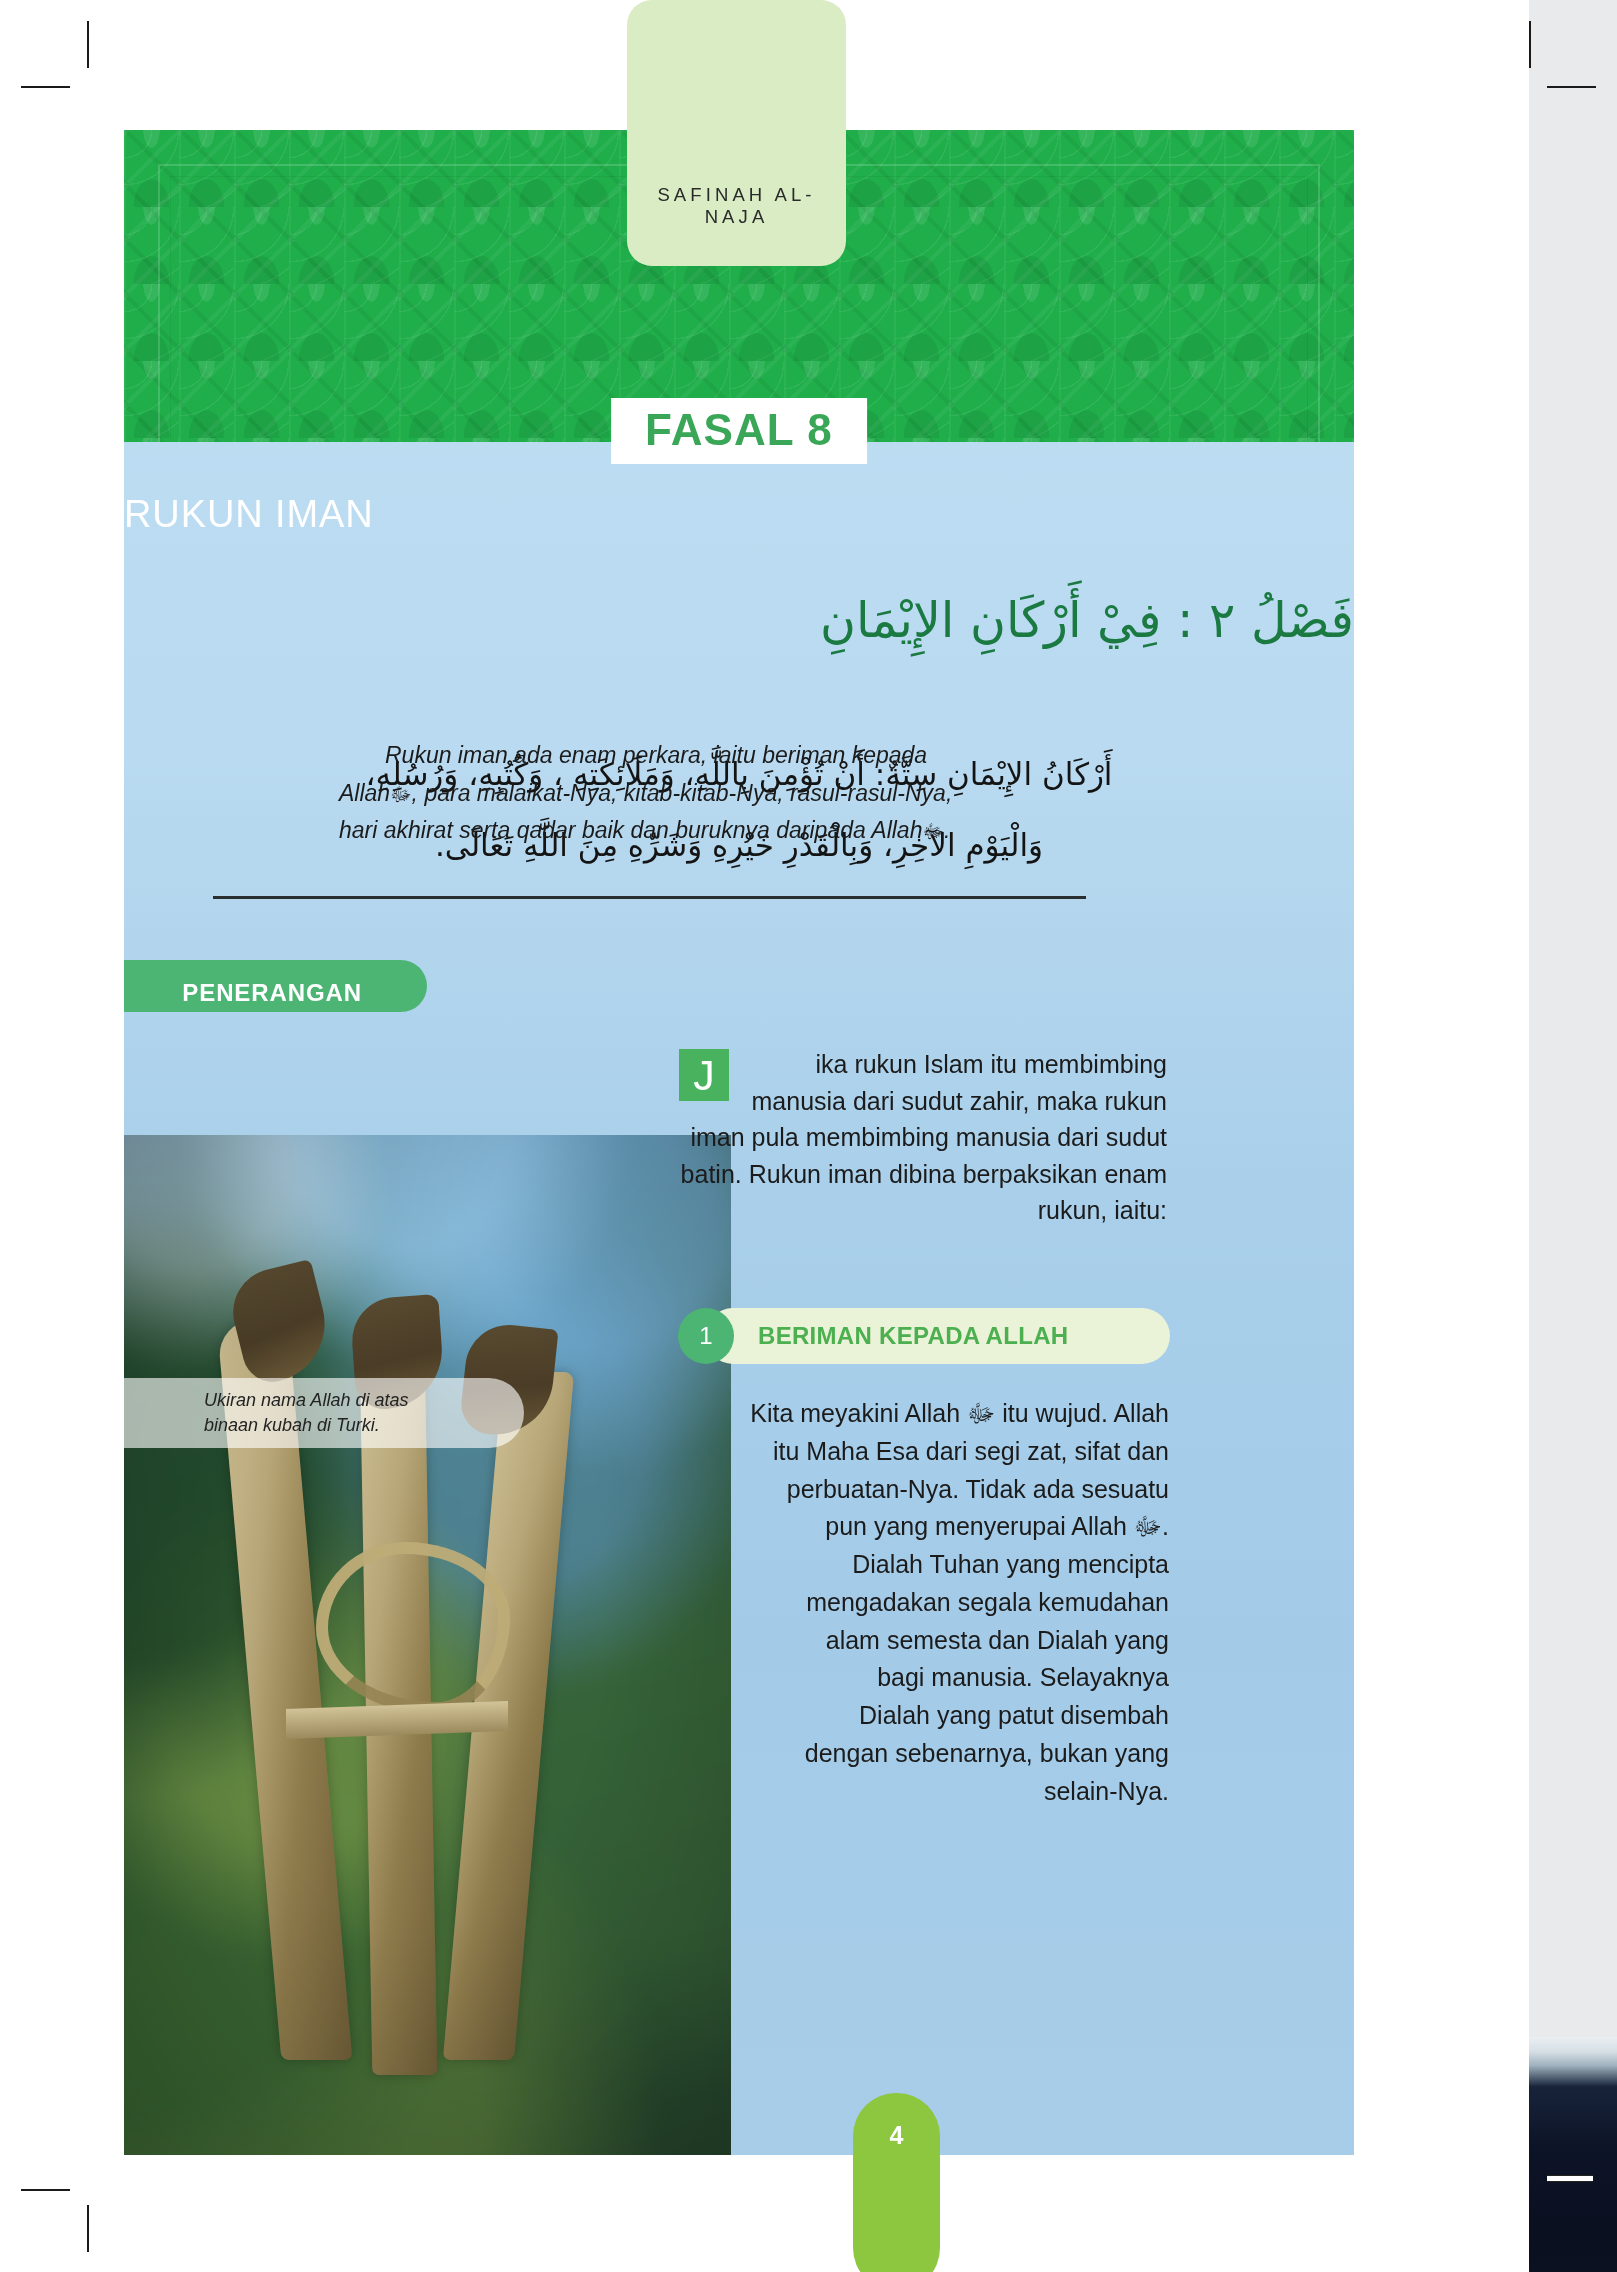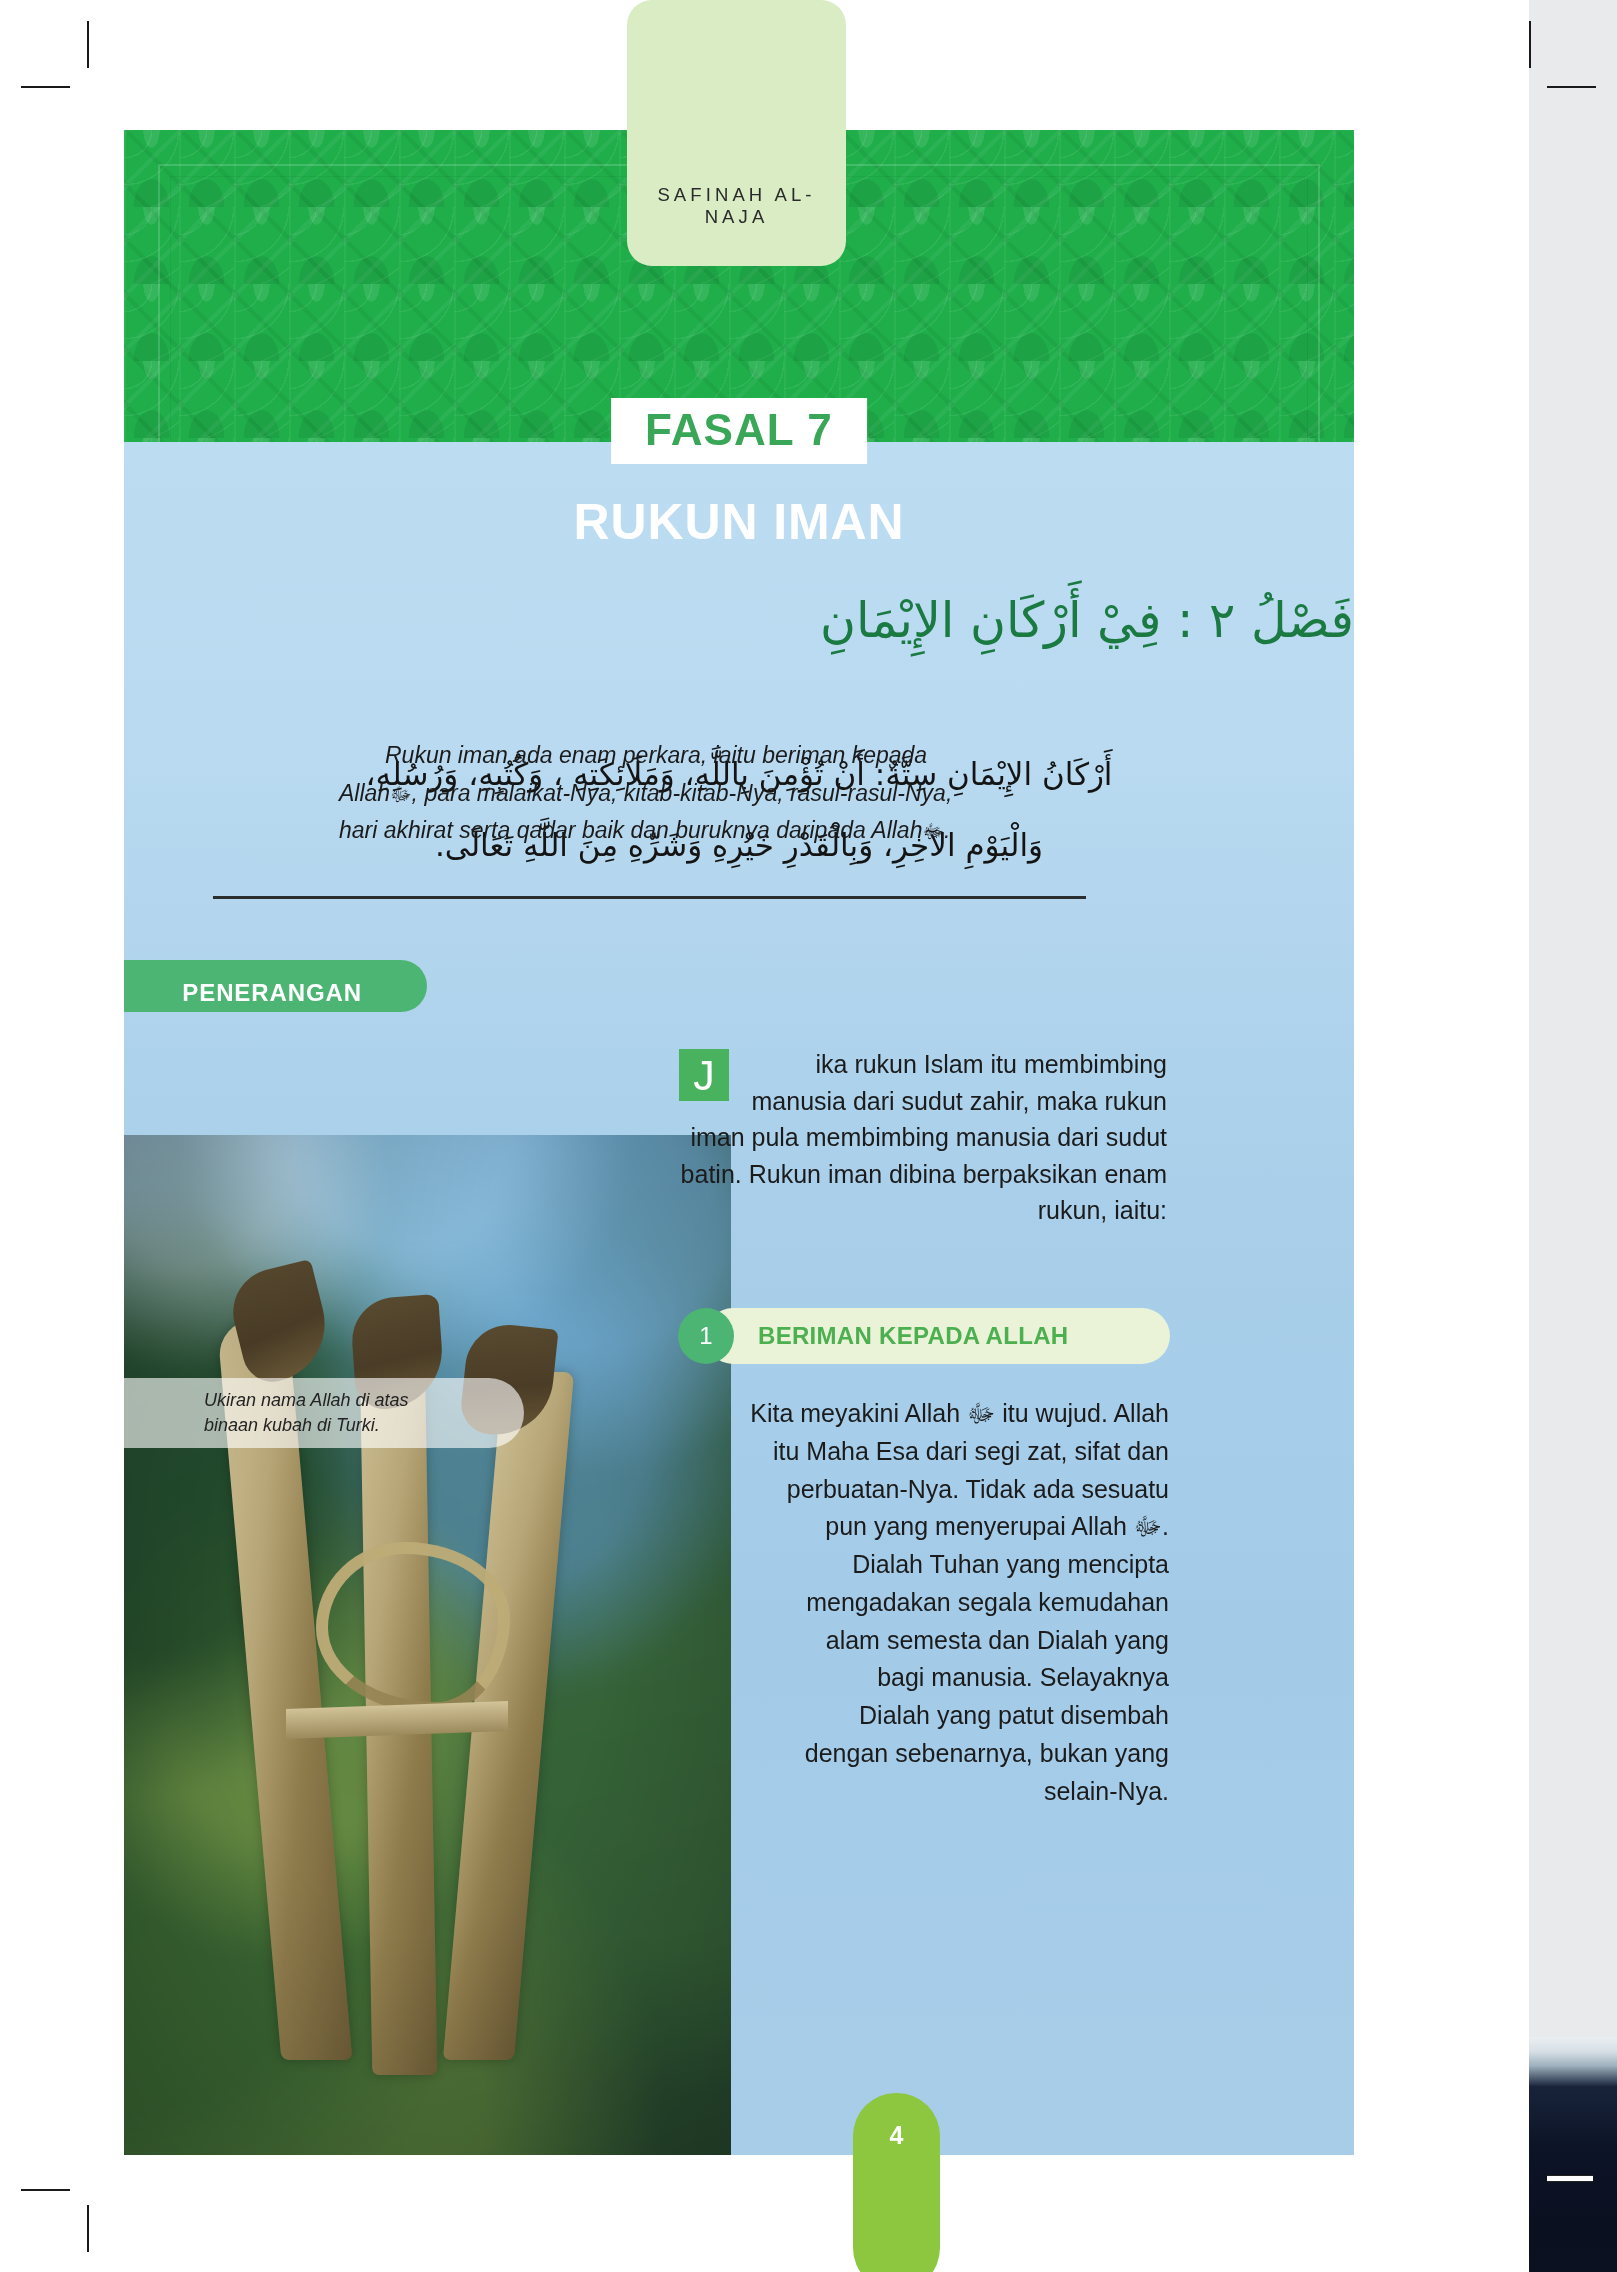--- a/index.html
+++ b/index.html
@@ -46,22 +46,22 @@
   
   #book-tab{position:absolute;left:503px;top:-130px;width:219px;height:266px;background:#d9ecc4;
     border-radius:25px;z-index:6;}
   #book-tab-label{position:absolute;left:0;right:0;bottom:38px;text-align:center;
     font-size:18.5px;letter-spacing:4.1px;color:#2a2a2a;font-weight:400;}
 
   
   #fasal-box{position:absolute;left:50%;top:268px;transform:translateX(-50%);
     background:#ffffff;padding:10.4px 34px 12px;z-index:3;}
   #fasal-label{font-size:44px;font-weight:bold;color:#3aa657;letter-spacing:1.1px;line-height:1;}
-  #chapter-title{position:absolute;left:0;right:0;top:363px;text-align:center;z-index:3;
-    font-size:50px;font-weight:bold;color:#ffffff;letter-spacing:0.9px;}
+  #chapter-title{position:absolute;left:0;right:0;top:363px;z-index:3;
+    font-size:38px;font-weight:normal;color:#ffffff;letter-spacing:0.9px;}
 
   
   #body-area{position:absolute;left:0;top:312px;width:1230px;height:1713px;overflow:hidden;
     background:linear-gradient(180deg,#bcdcf2 0%,#b9daf0 18%,#a9cfea 44%,#a3cbe8 70%,#a8cde9 100%);}
 
   
   #photo{position:absolute;left:0;top:693px;width:607px;height:1020px;overflow:hidden;}
   #photo-bg{position:absolute;inset:-10%;
     background:
       radial-gradient(circle at 18% 12%, rgba(255,255,255,.34) 0 7%, rgba(0,0,0,0) 16%),
@@ -183,21 +183,21 @@
     <div id="header-pattern"></div>
     <div id="header-frame"></div>
     <div id="header-frame2"></div>
   </div>
 
   <div id="book-tab">
     <div id="book-tab-label">SAFINAH AL-NAJA</div>
   </div>
 
   <div id="fasal-box">
-    <div id="fasal-label">FASAL 7</div>
+    <div id="fasal-label">FASAL 8</div>
   </div>
   <div id="chapter-title">RUKUN IMAN</div>
 
   <div id="body-area">
 
     <div id="photo">
       <div id="photo-bg"></div>
       <div id="ornament">
         <div class="orn-leaf" id="orn-l"></div>
         <div class="orn-leaf" id="orn-m"></div>

